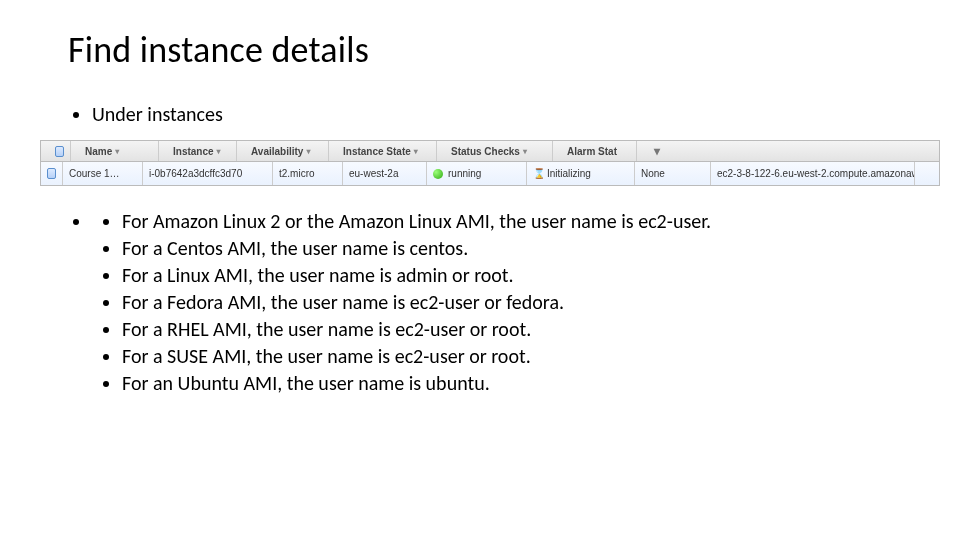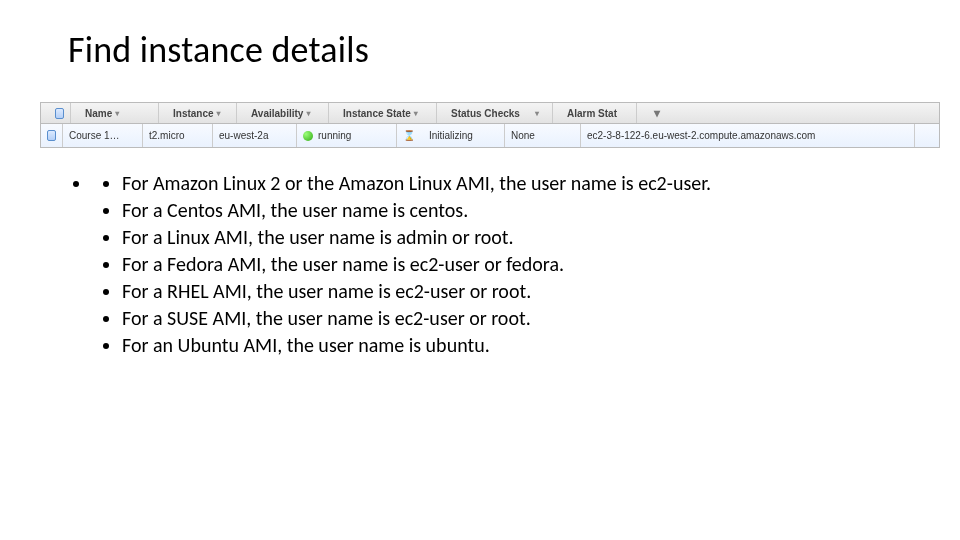--- a/index.html
+++ b/index.html
@@ -11,34 +11,37 @@
   ul.sub { list-style:disc; padding-left:30px; margin-top:4px; }
   ul.sub > li { font-size:20px; line-height:1.35; }
   .table-block { margin:14px 0 22px -28px; width:900px; font-family:Verdana,Arial,sans-serif; font-size:10px; color:#333; }
   .thead { background:linear-gradient(#f4f4f4,#e3e3e3); border:1px solid #bbb; display:flex; align-items:center; height:22px; }
   .trow { background:linear-gradient(#f7faff,#eaf2fe); border:1px solid #bbb; border-top:none; display:flex; height:24px; }
   .cell { padding:0 6px; white-space:nowrap; overflow:hidden; text-overflow:ellipsis; border-right:1px solid #ccc; height:100%; display:flex; align-items:center; }
   .thead .cell { font-weight:bold; color:#444; position:relative;margin-left:8px; }
   .cell:last-child { border-right:none; }
   .c-chk{width:22px;justify-content:center;}
   .c-name{width:80px;} .c-iid{width:130px;} .c-itype{width:70px;} .c-az{width:84px;}
-  .c-state{width:100px;} .c-sc{width:108px;gap:12px;} .c-alarm{width:76px;} .c-dns{flex:1;}
+  .c-state{width:100px;} .c-sc{width:108px;} .c-alarm{width:76px;} .c-dns{flex:1;}
   .c-gear{width:24px;justify-content:center;}
   .chk{width:11px;height:11px;border:1px solid #5a8fce;background:linear-gradient(#dceaff,#b5d0f7);border-radius:2px;}
   .sort{font-size:8px;color:#888;margin-left:3px;}
   .dot-green{width:10px;height:10px;border-radius:50%;background:radial-gradient(circle at 30% 30%,#9cff7a,#2faa12);display:inline-block;margin-right:5px;}
   .hourglass{display:inline-block;width:10px;text-align:center;margin-right:4px;color:#8a6d2b;}
   .gear{color:#777;font-size:12px;}
 </style>
 </head>
 <body>
 
 <div class="slide">
   <h1 class="title">Find instance details</h1>
 
+  <ul class="top">
+    <li>Under instances</li>
+  </ul>
 
   <div class="table-block">
     <div class="thead">
       <div class="cell c-chk">
           <span class="chk"></span>
         </div>
       <div class="cell c-name">
           <span>Name</span>
           <span class="sort">▾</span>
         </div>
@@ -63,20 +66,21 @@
         </div>
       <div class="cell c-gear">
           <span class="gear">▾</span>
         </div>
     </div>
     <div class="trow">
       <div class="cell c-chk">
           <span class="chk"></span>
         </div>
       <div class="cell c-name">Course 1…</div>
+      <div class="cell c-iid">i-0b7642a3dcffc3d70</div>
       <div class="cell c-itype">t2.micro</div>
       <div class="cell c-az">eu-west-2a</div>
       <div class="cell c-state">
           <span class="dot-green"></span>
           <span>running</span>
         </div>
       <div class="cell c-sc">
           <span class="hourglass">⌛</span>
           <span>Initializing</span>
         </div>

